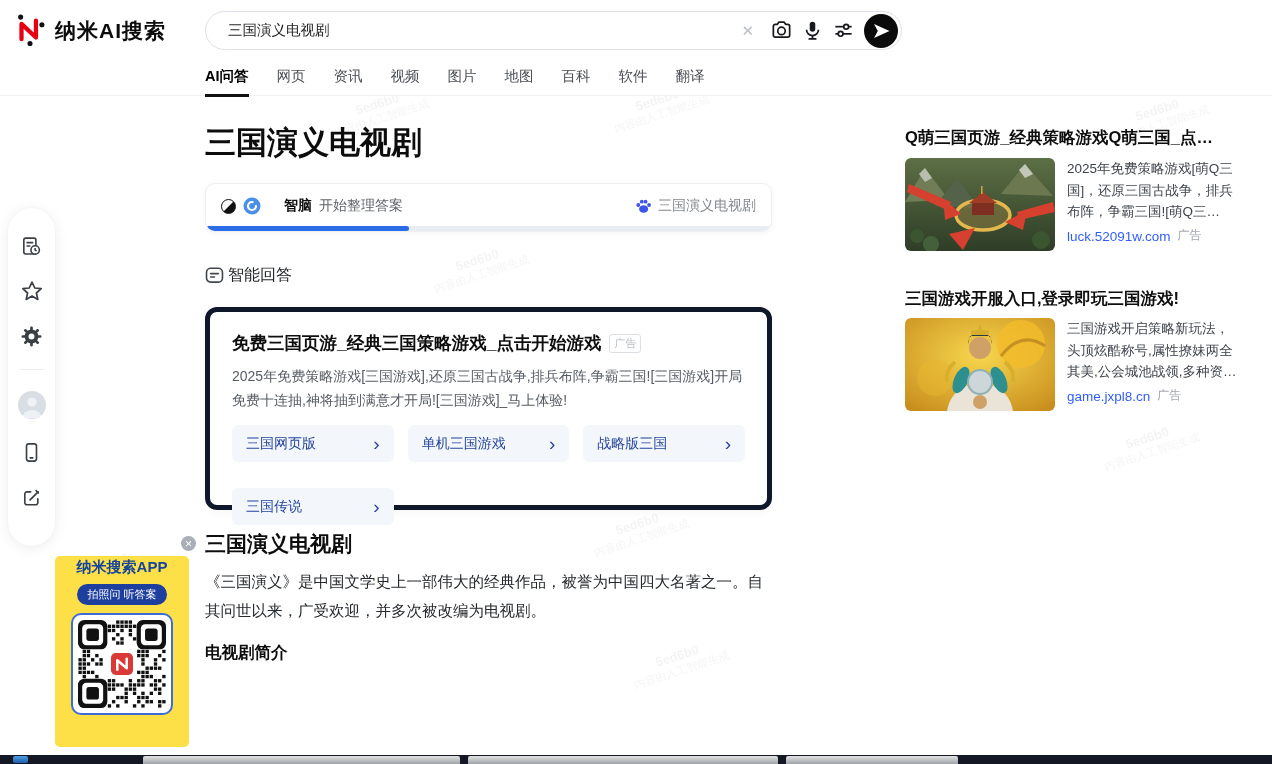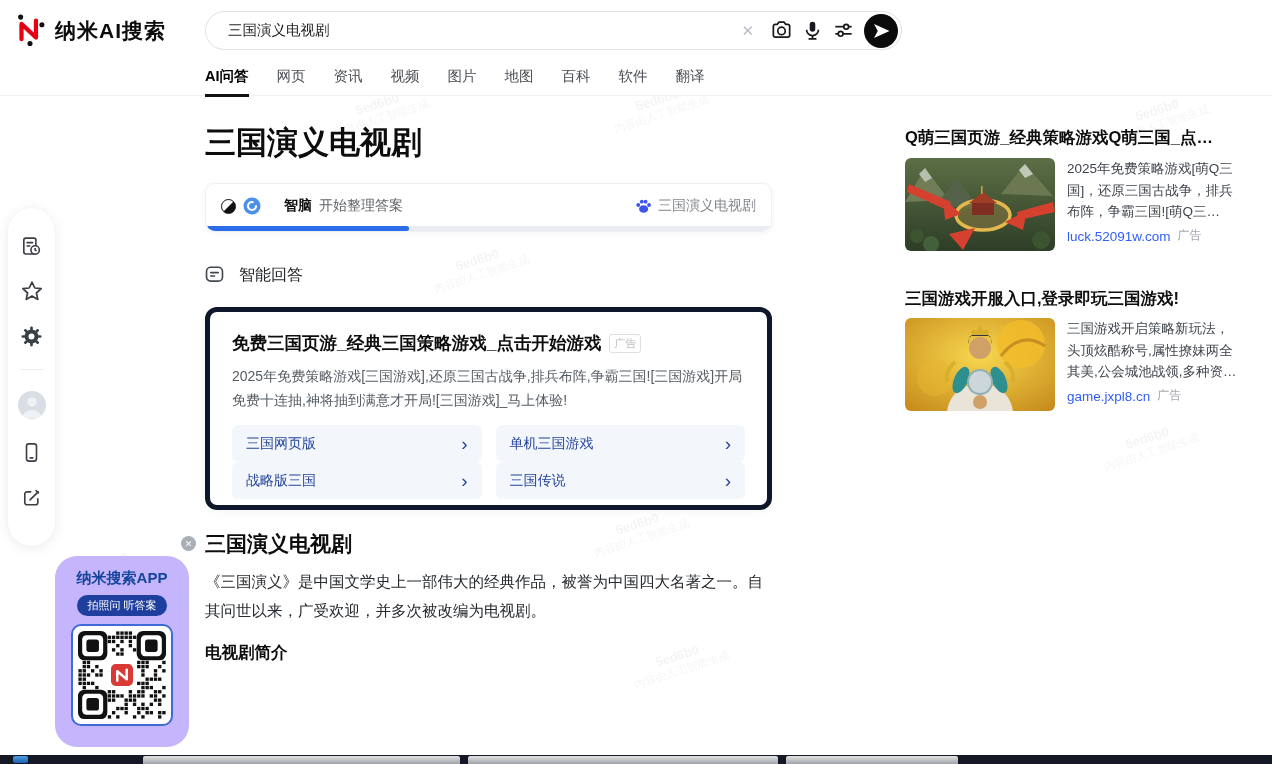--- a/index.html
+++ b/index.html
@@ -21,42 +21,42 @@
 .tab.active{color:#000;font-weight:700;border-bottom:3px solid #111}
 
 
 .side-panel{position:absolute;left:8px;top:208px;width:47px;height:338px;background:#fff;border-radius:24px;
   box-shadow:0 2px 14px rgba(0,0,0,.08),0 0 2px rgba(0,0,0,.04);display:flex;flex-direction:column;align-items:center;padding-top:26px;gap:21px}
 .side-ic{width:24px;height:24px;display:flex;align-items:center;justify-content:center;cursor:pointer}
 .divider{width:24px;height:1px;background:#ededed}
 .avatar{width:28px;height:28px;border-radius:50%;background:#d9dee5;overflow:hidden;cursor:pointer;flex:none}
 
 
-.app-card{position:absolute;left:55px;top:556px;width:134px;height:191px;background:#c4b5fd;border-radius:22px;text-align:center;padding-top:13px}
+.app-card{position:absolute;left:55px;top:556px;width:134px;height:191px;background:#fde047;border-radius:5px;text-align:center;padding-top:2px}
 .app-title{color:#16459c;font-weight:700;font-size:15px}
 .app-pill{display:inline-block;margin-top:7px;background:#1e3f9e;color:#fff;font-size:11px;padding:3px 10px;border-radius:999px;cursor:default}
 .qr-box{width:102px;height:102px;margin:8px auto 0;background:#fff;border:2px solid #3e6cd6;border-radius:10px;display:flex;align-items:center;justify-content:center}
 
 
 .h1{position:absolute;left:205px;top:122px;font-size:31px;font-weight:800;color:#0d0d0d}
 .status-card{position:absolute;left:205px;top:183px;width:567px;height:49px;background:#fff;border:1px solid #eef0f3;border-radius:10px;box-shadow:0 1px 6px rgba(32,33,36,.05);overflow:hidden}
 .status-row{display:flex;align-items:center;height:44px;padding:0 15px;gap:7px}
 .halfmoon{width:15px;height:15px;border-radius:50%;border:1.5px solid #111;background:linear-gradient(135deg,#fff 49%,#111 51%);flex:none}
 .model{font-size:14px;font-weight:700;color:#111;margin-left:16px}
 .status-text{font-size:14px;color:#60656b}
 .status-right{margin-left:auto;display:flex;align-items:center;gap:6px}
 .query-echo{font-size:14px;color:#83888e}
 .track{position:absolute;left:0;bottom:0;width:100%;height:5px;background:#e9edf3}
 .fill{height:100%;background:#2b6ce8;border-radius:0 3px 3px 0}
-.sec-label{position:absolute;left:205px;top:265px;display:flex;align-items:flex-start;gap:15px;font-size:16px;color:#232629}
+.sec-label{position:absolute;left:205px;top:265px;display:flex;align-items:center;gap:4px;font-size:16px;color:#232629}
 .ad-card{position:absolute;left:205px;top:307px;width:567px;height:203px;background:#fff;border:5px solid #0f172a;border-radius:12px;box-shadow:0 2px 10px rgba(32,33,36,.04);padding:19px 22px}
 .ad-title{font-size:17.5px;font-weight:700;color:#0e0e0e;display:flex;align-items:center;gap:8px}
 .ad-badge{font-size:11px;font-weight:400;color:#bcc0c6;border:1px solid #dcdfe3;border-radius:3px;padding:1px 4px;flex:none}
 .ad-body{margin-top:9px;font-size:14px;color:#565c63;line-height:24px}
-.ad-grid{margin-top:13px;display:grid;grid-template-columns:1fr 1fr;gap:0 14px}
+.ad-grid{margin-top:13px;display:grid;grid-template-columns:1fr 1fr 1fr;gap:26px 14px}
 .ad-btn{height:37px;background:#f3f7fc;border-radius:6px;display:flex;align-items:center;justify-content:space-between;padding:0 14px;font-size:14px;color:#26459a;cursor:pointer}
 .ad-btn .chev{font-size:19px;line-height:1;color:#26459a}
 .close-btn{position:absolute;left:181px;top:536px;width:15px;height:15px;border-radius:50%;background:#a9afb7;color:#fff;font-size:9px;display:flex;align-items:center;justify-content:center;cursor:pointer}
 .h2{position:absolute;left:205px;top:530px;font-size:21px;font-weight:800;color:#0d0d0d}
 .p1{position:absolute;left:205px;top:567px;width:563px;font-size:15.5px;color:#262a2e;line-height:29px}
 .h3{position:absolute;left:205px;top:642px;font-size:16.5px;font-weight:700;color:#0d0d0d}
 .p2{position:absolute;left:205px;top:670px;width:563px;font-size:15.5px;color:#262a2e;line-height:28px}
 
 
 .r-title{position:absolute;left:905px;width:332px;font-size:16.5px;font-weight:700;color:#0e0e0e;white-space:nowrap;overflow:hidden;cursor:pointer}

